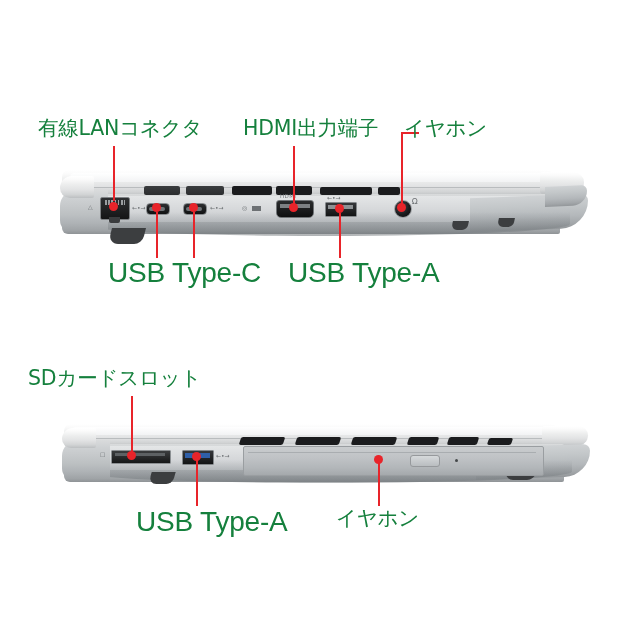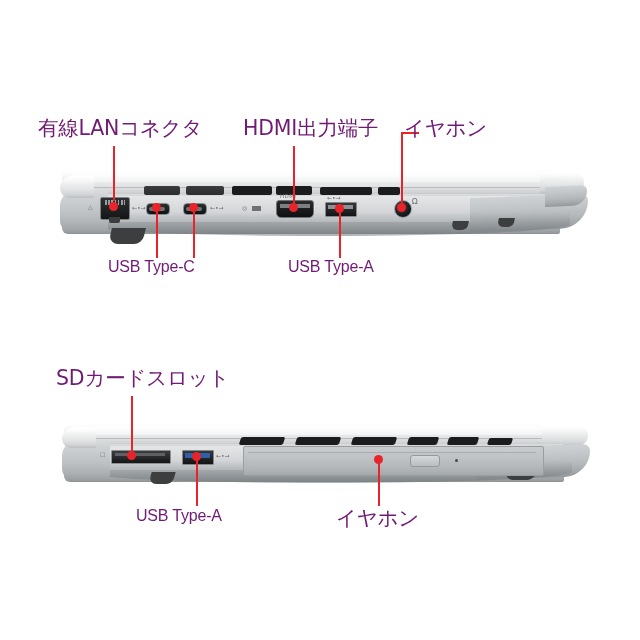--- a/index.html
+++ b/index.html
@@ -12,28 +12,28 @@
     width: 640px;
     height: 640px;
     background: #ffffff;
     font-family: "Liberation Sans", "DejaVu Sans", sans-serif;
     overflow: hidden;
   }
 
   
   .label {
     position: absolute;
-    color: #701a75;
+    color: #15803d;
     font-size: 21px;
     line-height: 1;
     white-space: nowrap;
     letter-spacing: -0.2px;
   }
   .label-jp { font-family: "DejaVu Sans", sans-serif; font-size: 20.5px; }
-  .label-en { font-family: "Liberation Sans", sans-serif; font-size: 16px; }
+  .label-en { font-family: "Liberation Sans", sans-serif; font-size: 28px; }
 
   
   .leader {
     position: absolute;
     background: #e8242a;
   }
   .leader-v { width: 2px; }
   .leader-h { height: 2px; }
   .dot {
     position: absolute;
@@ -358,18 +358,18 @@
 
     <div class="leader leader-v" style="left:131px; top:396px; height:58px;"></div>
     <div class="dot" style="left:127px; top:451px;"></div>
 
     <div class="leader leader-v" style="left:196px; top:460px; height:46px;"></div>
     <div class="dot" style="left:192px; top:452px;"></div>
 
     <div class="leader leader-v" style="left:378px; top:462px; height:44px;"></div>
     <div class="dot" style="left:374px; top:455px;"></div>
 
-    <div class="label label-jp" style="left:56px; top:368px;">SDカードスロット</div>
+    <div class="label label-jp" style="left:28px; top:368px;">SDカードスロット</div>
     <div class="label label-en" style="left:136px; top:508px;">USB Type-A</div>
     <div class="label label-jp" style="left:336px; top:508px;">イヤホン</div>
   </div>
 
 </div>
 
 </body></html>

